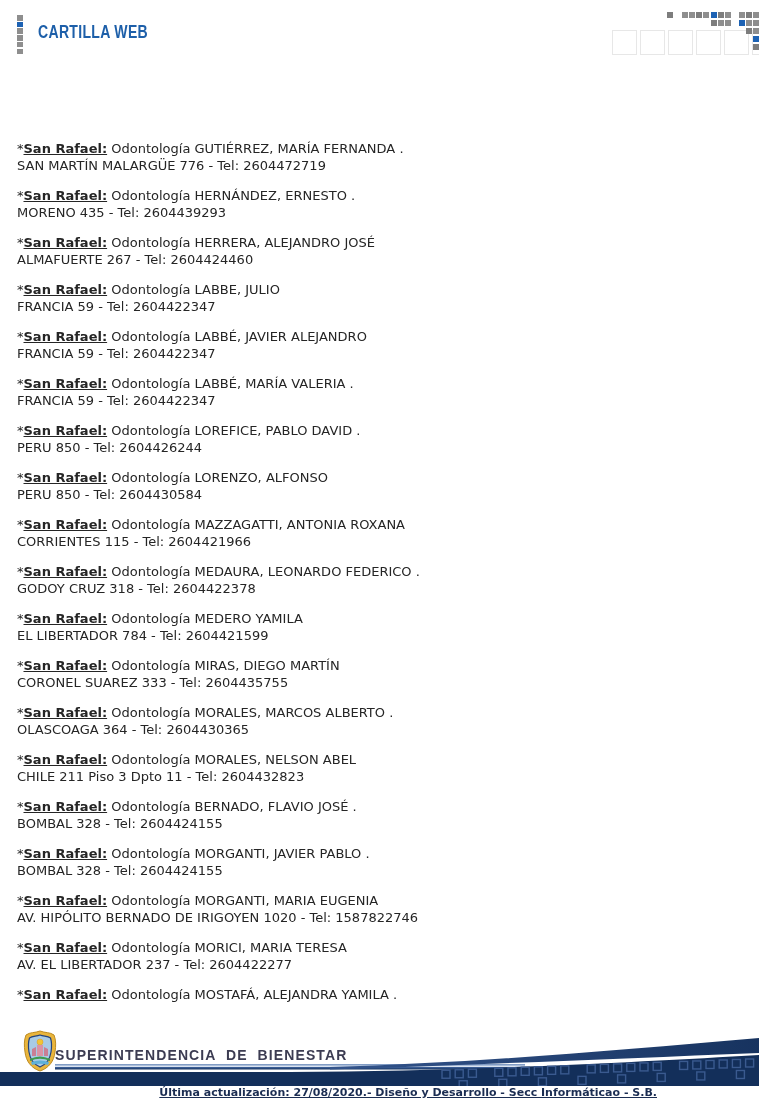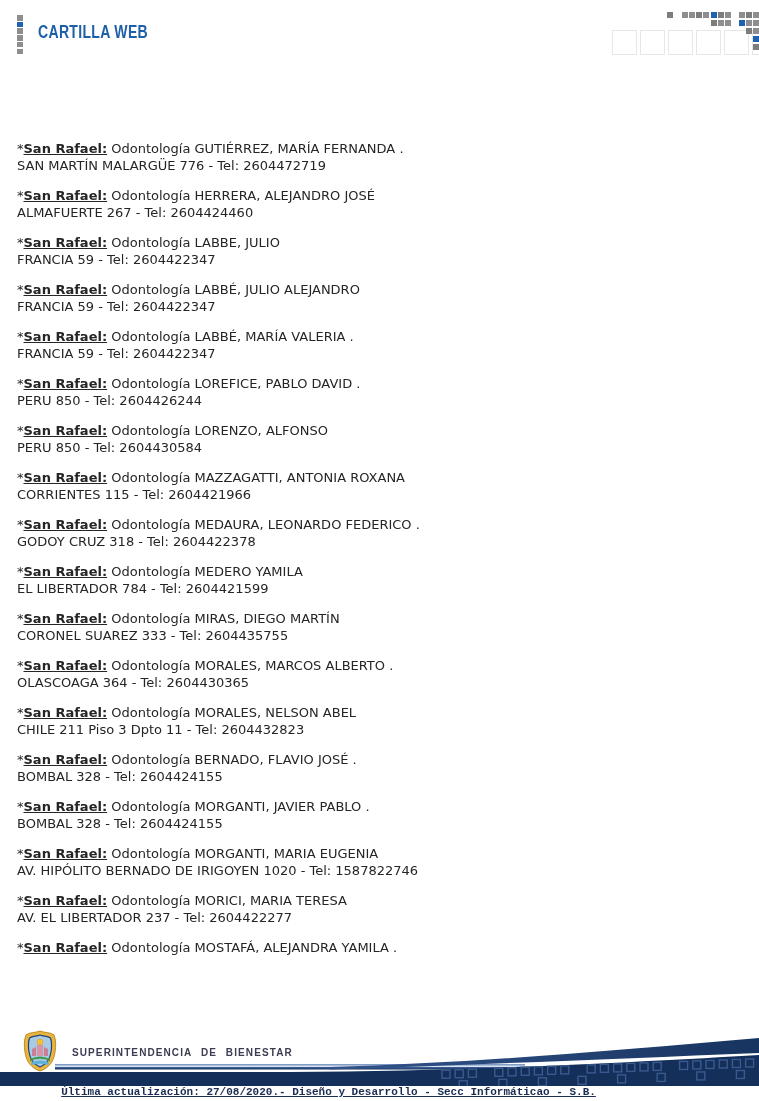--- a/index.html
+++ b/index.html
@@ -20,25 +20,25 @@
   .mosaic .sq { position:absolute; width:6px; height:6px; }
 
   
   .list { position:absolute; left:17px; top:140px; width:720px; color:#252525; font-size:13px; line-height:17px; }
   .entry { margin-bottom:13px; }
   .entry .loc { font-weight:bold; }
   .entry .loc u { }
 
   
   .footer-logo { position:absolute; left:23px; top:1030px; }
-  .org-name { position:absolute; left:72px; top:1047px; font-family:"Liberation Sans", sans-serif;
-              font-weight:bold; font-size:10px; letter-spacing:1.1px; word-spacing:5px; color:#3c3c52; }
+  .org-name { position:absolute; left:55px; top:1047px; font-family:"Liberation Sans", sans-serif;
+              font-weight:bold; font-size:14px; letter-spacing:1.1px; word-spacing:5px; color:#3c3c52; }
   .swoosh { position:absolute; left:0; top:1036px; }
-  .bottom-line { position:absolute; left:0; top:1086px; width:657px; text-align:center;
-                 font-size:11px; font-weight:bold; text-decoration:underline;font-family:Liberation Mono, monospace; }
+  .bottom-line { position:absolute; left:0; top:1086px; width:657px; text-align:right;
+                 font-size:11px; font-weight:bold; text-decoration:underline; }
 </style>
 </head>
 <body>
 
 <div class="page">
 
   <div class="header">
     <div class="ghost-squares" id="ghosts">
         <div class="gsq" style="left: 612px; top: 30px;"></div>
         <div class="gsq" style="left: 640px; top: 30px;"></div>
@@ -80,33 +80,37 @@
       </div>
     <div class="brand-title" style="color: rgb(29, 95, 169);">CARTILLA WEB</div>
   </div>
 
   <div class="list" id="entries">
     <div class="entry">
       <div class="line1"><span class="star">*</span><span class="loc"><u>San Rafael:</u></span><span class="rest"> Odontología GUTIÉRREZ, MARÍA FERNANDA .</span></div>
       <div class="line2">SAN MARTÍN MALARGÜE 776 - Tel: 2604472719</div>
     </div>
 
+    <div class="entry">
+      <div class="line1"><span class="star">*</span><span class="loc"><u>San Rafael:</u></span><span class="rest"> Odontología HERNÁNDEZ, ERNESTO .</span></div>
+      <div class="line2">MORENO 435 - Tel: 2604439293</div>
+    </div>
 
     <div class="entry">
       <div class="line1"><span class="star">*</span><span class="loc"><u>San Rafael:</u></span><span class="rest"> Odontología HERRERA, ALEJANDRO JOSÉ</span></div>
       <div class="line2">ALMAFUERTE 267 - Tel: 2604424460</div>
     </div>
 
     <div class="entry">
       <div class="line1"><span class="star">*</span><span class="loc"><u>San Rafael:</u></span><span class="rest"> Odontología LABBE, JULIO</span></div>
       <div class="line2">FRANCIA 59 - Tel: 2604422347</div>
     </div>
 
     <div class="entry">
-      <div class="line1"><span class="star">*</span><span class="loc"><u>San Rafael:</u></span><span class="rest"> Odontología LABBÉ, JULIO ALEJANDRO</span></div>
+      <div class="line1"><span class="star">*</span><span class="loc"><u>San Rafael:</u></span><span class="rest"> Odontología LABBÉ, JAVIER ALEJANDRO</span></div>
       <div class="line2">FRANCIA 59 - Tel: 2604422347</div>
     </div>
 
     <div class="entry">
       <div class="line1"><span class="star">*</span><span class="loc"><u>San Rafael:</u></span><span class="rest"> Odontología LABBÉ, MARÍA VALERIA .</span></div>
       <div class="line2">FRANCIA 59 - Tel: 2604422347</div>
     </div>
 
     <div class="entry">
       <div class="line1"><span class="star">*</span><span class="loc"><u>San Rafael:</u></span><span class="rest"> Odontología LOREFICE, PABLO DAVID .</span></div>

